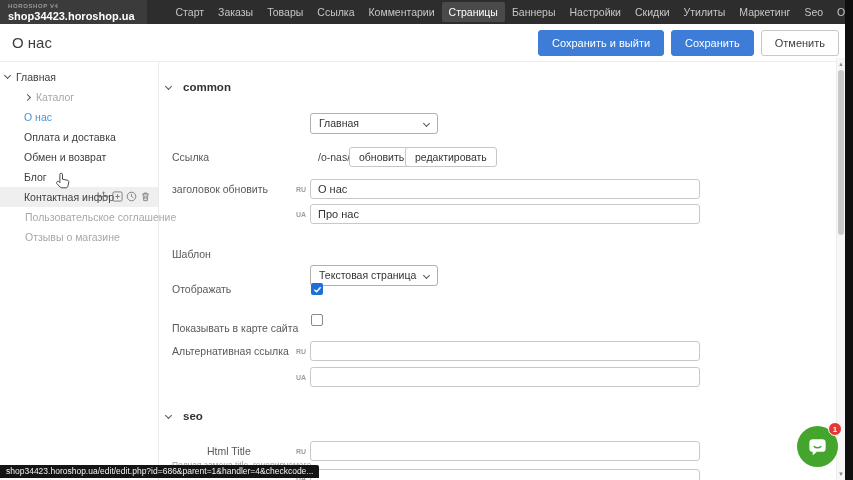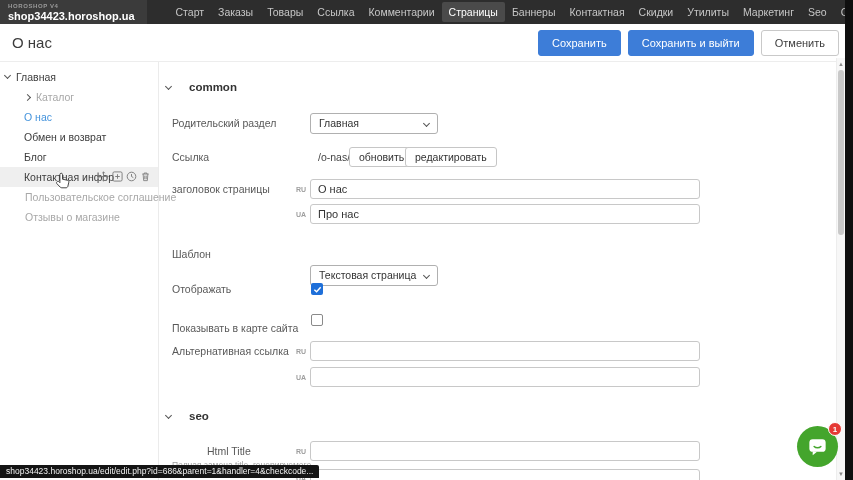--- a/index.html
+++ b/index.html
@@ -33,21 +33,21 @@
   .cv { width:5px; height:5px; border-right:1.3px solid #555; border-bottom:1.3px solid #555; display:inline-block; transform:rotate(45deg); margin-right:6px; margin-top:-3px; flex:none; }
   .cv.r { transform:rotate(-45deg); margin-top:0; }
   .row-icons { position:absolute; right:7px; top:4px; display:flex; gap:3px; }
   .row-icons .ri { width:11px; height:11px; display:inline-flex; cursor:pointer; }
   .row-icons svg { width:11px; height:11px; }
   .cursor-hand { position:absolute; left:55px; top:172px; width:17px; height:19px; z-index:7; pointer-events:none; }
 
   
   .formarea { position:absolute; top:62px; left:159px; right:8px; bottom:0; background:#fff; }
   .abs { position:absolute; }
-  .sect { display:flex; align-items:center; gap:18px; font-size:11.5px; font-weight:bold; color:#333; left:7px; cursor:pointer; }
+  .sect { display:flex; align-items:center; gap:12px; font-size:11.5px; font-weight:bold; color:#333; left:7px; cursor:pointer; }
   .sect .cv { margin:0 0 2px 0; }
   .flabel { font-size:10.5px; color:#595959; line-height:20px; left:13px; white-space:nowrap; }
   .fhint { font-size:8.5px; color:#9e9e9e; left:13px; white-space:nowrap; }
   .langtag { font-size:7px; font-weight:bold; color:#9e9e9e; width:13px; text-align:right; }
   .tinput { height:20px; width:390px; border:1px solid #c8c8c8; border-radius:3px; font-size:11px; color:#333; padding:0 7px; font-family:inherit; background:#fff; }
   .fselect { height:21px; width:128px; border:1px solid #b0b0b0; border-radius:3px; font-size:10.5px; color:#333; padding:0 18px 0 8px; line-height:19px; position:relative; cursor:pointer; background:#fff; white-space:nowrap; }
   .fselect .cv { position:absolute; right:8px; top:7px; margin:0; }
   .sbtn { height:20px; border:1px solid #c6c6c6; border-radius:3px; background:#fff; font-size:10.5px; color:#333; padding:0 9px; font-family:inherit; cursor:pointer; white-space:nowrap; }
   .linkval { font-size:10.5px; color:#444; line-height:20px; }
   .cb { width:12px; height:12px; border-radius:2px; cursor:pointer; }
@@ -74,50 +74,53 @@
       <div class="brand-main">shop34423.horoshop.ua</div>
     </div>
     <nav class="menu">
       <span class="menu-item">Старт</span>
       <span class="menu-item">Заказы</span>
       <span class="menu-item">Товары</span>
       <span class="menu-item">Ссылка</span>
       <span class="menu-item">Комментарии</span>
       <span class="menu-item active">Страницы</span>
       <span class="menu-item">Баннеры</span>
-      <span class="menu-item">Контактная</span>
+      <span class="menu-item">Настройки</span>
       <span class="menu-item">Скидки</span>
       <span class="menu-item">Утилиты</span>
       <span class="menu-item">Маркетинг</span>
       <span class="menu-item">Seo</span>
       <span class="menu-item">Отчеты</span>
     </nav>
 
   </div>
 
   <div class="pageheader">
     <div class="page-title">О нас</div>
     <div class="header-actions">
+      <button class="btn blue">Сохранить и выйти</button>
       <button class="btn blue">Сохранить</button>
-      <button class="btn blue">Сохранить и выйти</button>
       <button class="btn outline">Отменить</button>
     </div>
   </div>
 
   <aside class="sidebar">
     <div class="tree-item pl1">
       <span class="cv"></span>
       <span>Главная</span>
     </div>
     <div class="tree-item pl2 muted">
       <span class="cv r" style="border-color:#555;"></span>
       <span>Каталог</span>
     </div>
     <div class="tree-item pl3 selected">
       <span>О нас</span>
+    </div>
+    <div class="tree-item pl3">
+      <span>Оплата и доставка</span>
     </div>
     <div class="tree-item pl3">
       <span>Обмен и возврат</span>
     </div>
     <div class="tree-item pl3">
       <span>Блог</span>
     </div>
     <div class="tree-item pl3 hovered">
       <span>Контактная инфор</span>
       <span class="row-icons">
@@ -159,32 +162,31 @@
       </svg>
   </div>
 
   <main class="formarea">
 
     <div class="abs sect" style="top:19px;">
       <span class="cv"></span>
       <span>common</span>
     </div>
 
-    <div class="abs flabel" style="top:51px;">Родительский раздел</div>
     <div class="abs fselect" style="top:51px; left:151px;">
       <span>Главная</span>
       <span class="cv"></span>
     </div>
 
     <div class="abs flabel" style="top:85px;">Ссылка</div>
     <div class="abs linkval" style="top:85px; left:159px;">/o-nas/</div>
     <button class="abs sbtn" style="top:85px; left:190px;">обновить</button>
     <button class="abs sbtn" style="top:85px; left:246px;">редактировать</button>
 
-    <div class="abs flabel" style="top:117px;">заголовок страницы</div>
+    <div class="abs flabel" style="top:117px;">заголовок обновить</div>
     <div class="abs langtag" style="top:124px; left:134px;">RU</div>
     <input class="abs tinput" style="top: 117px; left: 151px;" value="О нас">
     <div class="abs langtag" style="top:149px; left:134px;">UA</div>
     <input class="abs tinput" style="top: 142px; left: 151px;" value="Про нас">
 
     <div class="abs flabel" style="top:182px;">Шаблон</div>
     <div class="abs fselect" style="top:182px; left:151px;">
       <span>Текстовая страница</span>
       <span class="cv"></span>
     </div>

